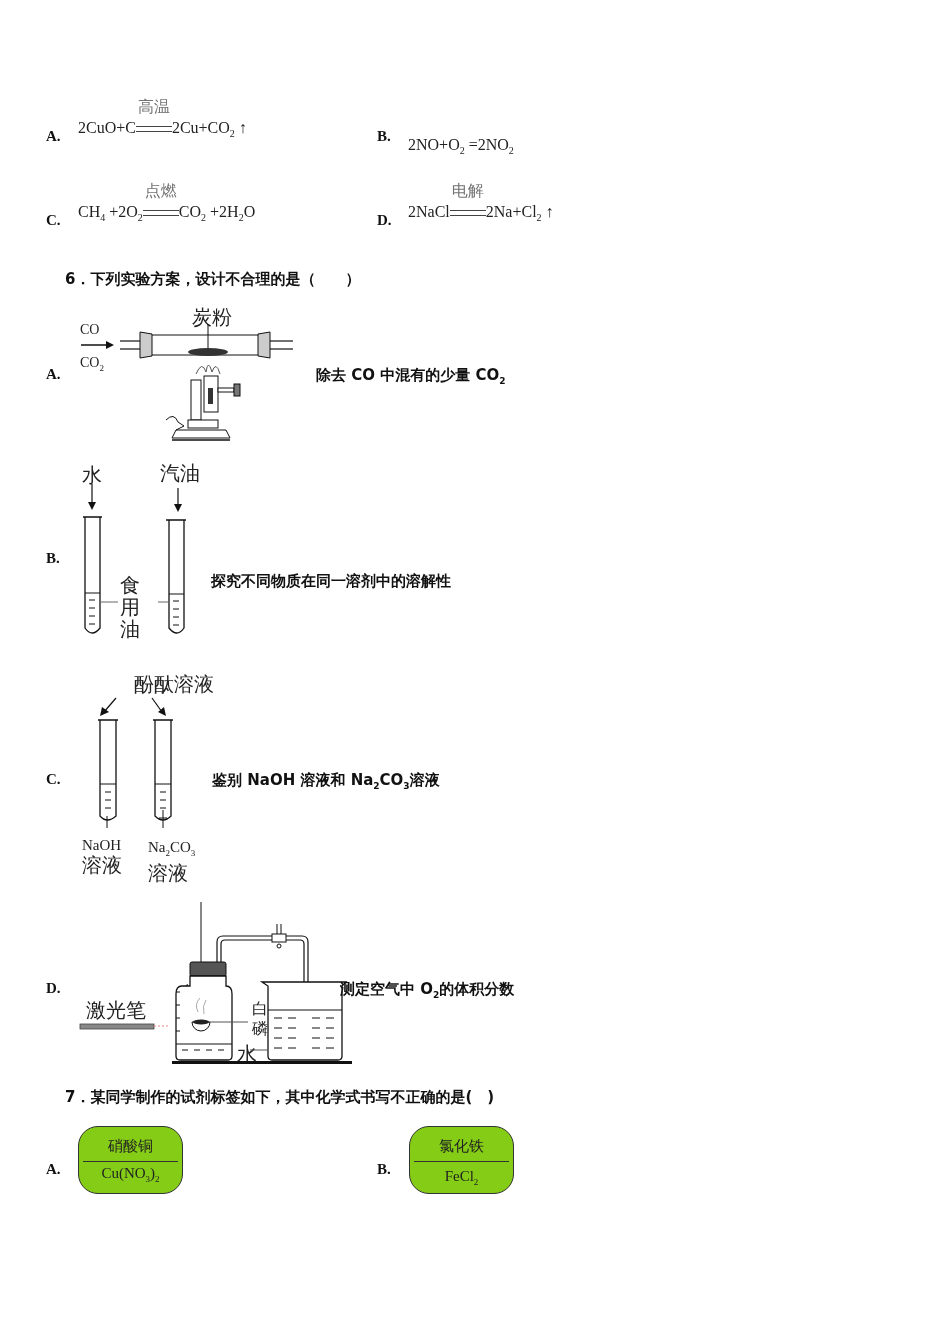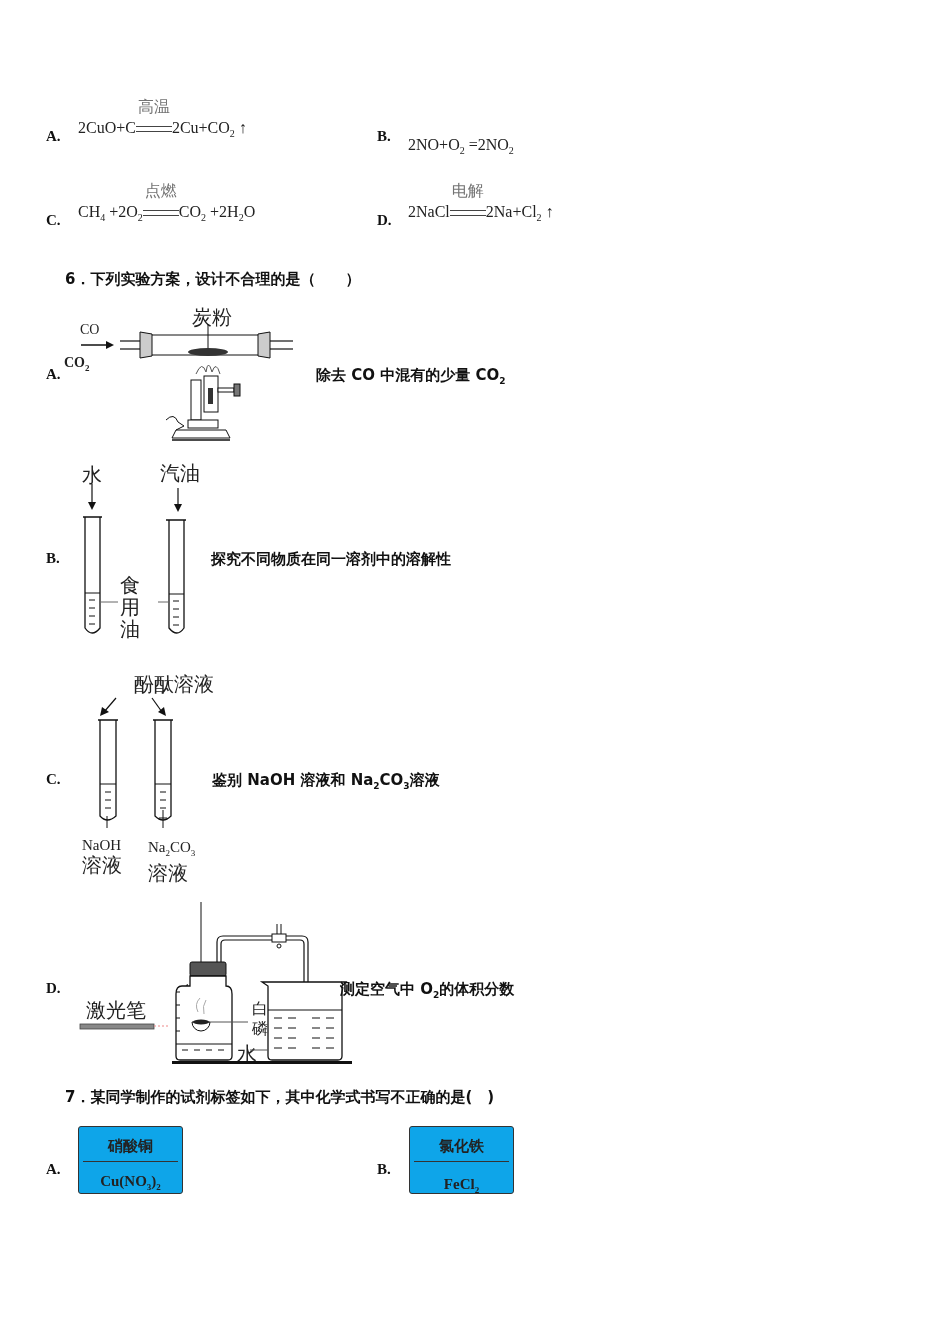--- a/index.html
+++ b/index.html
@@ -10,24 +10,24 @@
   .eq { font-family: "Liberation Serif", serif; font-size: 16px; color: #222; white-space: nowrap; }
   .eq sub { font-size: 10px; }
   .cond { display: inline-block; position: relative; width: 36px; text-align: center; vertical-align: baseline; }
   .cond .over { position: absolute; left: 0; right: 0; top: -22px; font-size: 16px; font-family: "DejaVu Sans", sans-serif; color: #737373; }
   .cond .lines { display: inline-block; width: 36px; height: 4px; border-top: 1px solid #444; border-bottom: 1px solid #444; vertical-align: middle; }
   .q-title { font-family: "DejaVu Sans", sans-serif; font-weight: bold; font-size: 15px; margin-left: 19px; }
   .desc { font-family: "DejaVu Sans", "Liberation Serif", sans-serif; font-weight: bold; font-size: 15px; }
   .desc sub { font-size: 9px; }
   .lab { font-family: "DejaVu Sans", sans-serif; font-size: 20px; color: #222; }
   .lab-serif { font-family: "Liberation Serif", serif; font-size: 15px; color: #222; }
-  .label-card { position: absolute; border: 1.5px solid #333; border-radius: 3px; background: #0ea5e9; font-weight: bold; }
+  .label-card { position: absolute; border: 1.5px solid #333; border-radius: 20px; background: #84cc16; }
   .label-card .top { position: absolute; left: 0; right: 0; text-align: center; font-family: "DejaVu Sans", sans-serif; font-size: 15px; color: #222; }
   .label-card .rule { position: absolute; left: 4px; right: 4px; border-top: 1.5px solid #333; }
-  .label-card .bot { position: absolute; left: 0; right: 0; text-align: center; font-family: "Liberation Serif", serif; font-size: 15px; color: #222; margin-top: 8px; }
+  .label-card .bot { position: absolute; left: 0; right: 0; text-align: center; font-family: "Liberation Serif", serif; font-size: 15px; color: #222; }
   .label-card sub { font-size: 9px; }
 </style>
 </head>
 <body>
 
 <div>
   <span class="abs opt-letter" style="left:46px;top:128px;">A.</span>
   <div class="abs eq" style="left:78px;top:119px;">
     <span>2CuO+C</span><span class="cond"><span class="over">高温</span><span class="lines"></span></span><span>2Cu+CO</span><sub>2</sub><span> ↑</span>
   </div>
@@ -53,21 +53,21 @@
     <span>2NaCl</span><span class="cond"><span class="over">电解</span><span class="lines"></span></span><span>2Na+Cl</span><sub>2</sub><span> ↑</span>
   </div>
 </div>
 
 <div class="abs q-title" style="left:46px;top:270px;">6．下列实验方案，设计不合理的是（　　）</div>
 
 <div>
   <span class="abs opt-letter" style="left:46px;top:366px;">A.</span>
   <span class="abs lab" style="left:192px;top:304px;">炭粉</span>
   <span class="abs lab-serif" style="left:80px;top:322px;font-size:14px;">CO</span>
-  <span class="abs lab-serif" style="left:64px;top:355px;font-size:14px;font-weight:bold;"><span>CO</span><sub style="font-size:9px;">2</sub></span>
+  <span class="abs lab-serif" style="left:80px;top:355px;font-size:14px;"><span>CO</span><sub style="font-size:9px;">2</sub></span>
   <svg class="abs" style="left:78px;top:318px;" width="230" height="125">
 
     <line x1="3" y1="27" x2="28" y2="27" stroke="#111" stroke-width="1.5"></line>
     <polygon points="28,23 36,27 28,31" fill="#111"></polygon>
 
     <line x1="42" y1="23" x2="62" y2="23" stroke="#111" stroke-width="1.2"></line>
     <line x1="42" y1="31" x2="62" y2="31" stroke="#111" stroke-width="1.2"></line>
     <line x1="192" y1="23" x2="215" y2="23" stroke="#111" stroke-width="1.2"></line>
     <line x1="192" y1="31" x2="215" y2="31" stroke="#111" stroke-width="1.2"></line>
 
@@ -124,21 +124,21 @@
     <path d="M88,38 L108,38 M91,38 L91,146 Q99,156 106,146 L106,38" fill="none" stroke="#111" stroke-width="1.3"></path>
     <line x1="91" y1="112" x2="106" y2="112" stroke="#111"></line>
     <g stroke="#111">
         <line x1="95" y1="119" x2="101" y2="119"></line>
         <line x1="95" y1="127" x2="101" y2="127"></line>
         <line x1="95" y1="135" x2="101" y2="135"></line>
         <line x1="95" y1="143" x2="101" y2="143"></line>
       </g>
     <line x1="80" y1="120" x2="91" y2="120" stroke="#666"></line>
   </svg>
-  <div class="abs desc" style="left:211px;top:550px;">探究不同物质在同一溶剂中的溶解性</div>
+  <div class="abs desc" style="left:211px;top:572px;">探究不同物质在同一溶剂中的溶解性</div>
 </div>
 
 <div>
   <span class="abs opt-letter" style="left:46px;top:771px;">C.</span>
   <span class="abs lab" style="left:102px;top:671px;padding-left:32px;">酚酞溶液</span>
   <svg class="abs" style="left:90px;top:692px;" width="100" height="140">
 
     <line x1="26" y1="6" x2="14" y2="20" stroke="#111" stroke-width="1.2"></line>
     <polygon points="10,24 12,15 19,20" fill="#111"></polygon>
     <line x1="62" y1="6" x2="72" y2="20" stroke="#111" stroke-width="1.2"></line>

